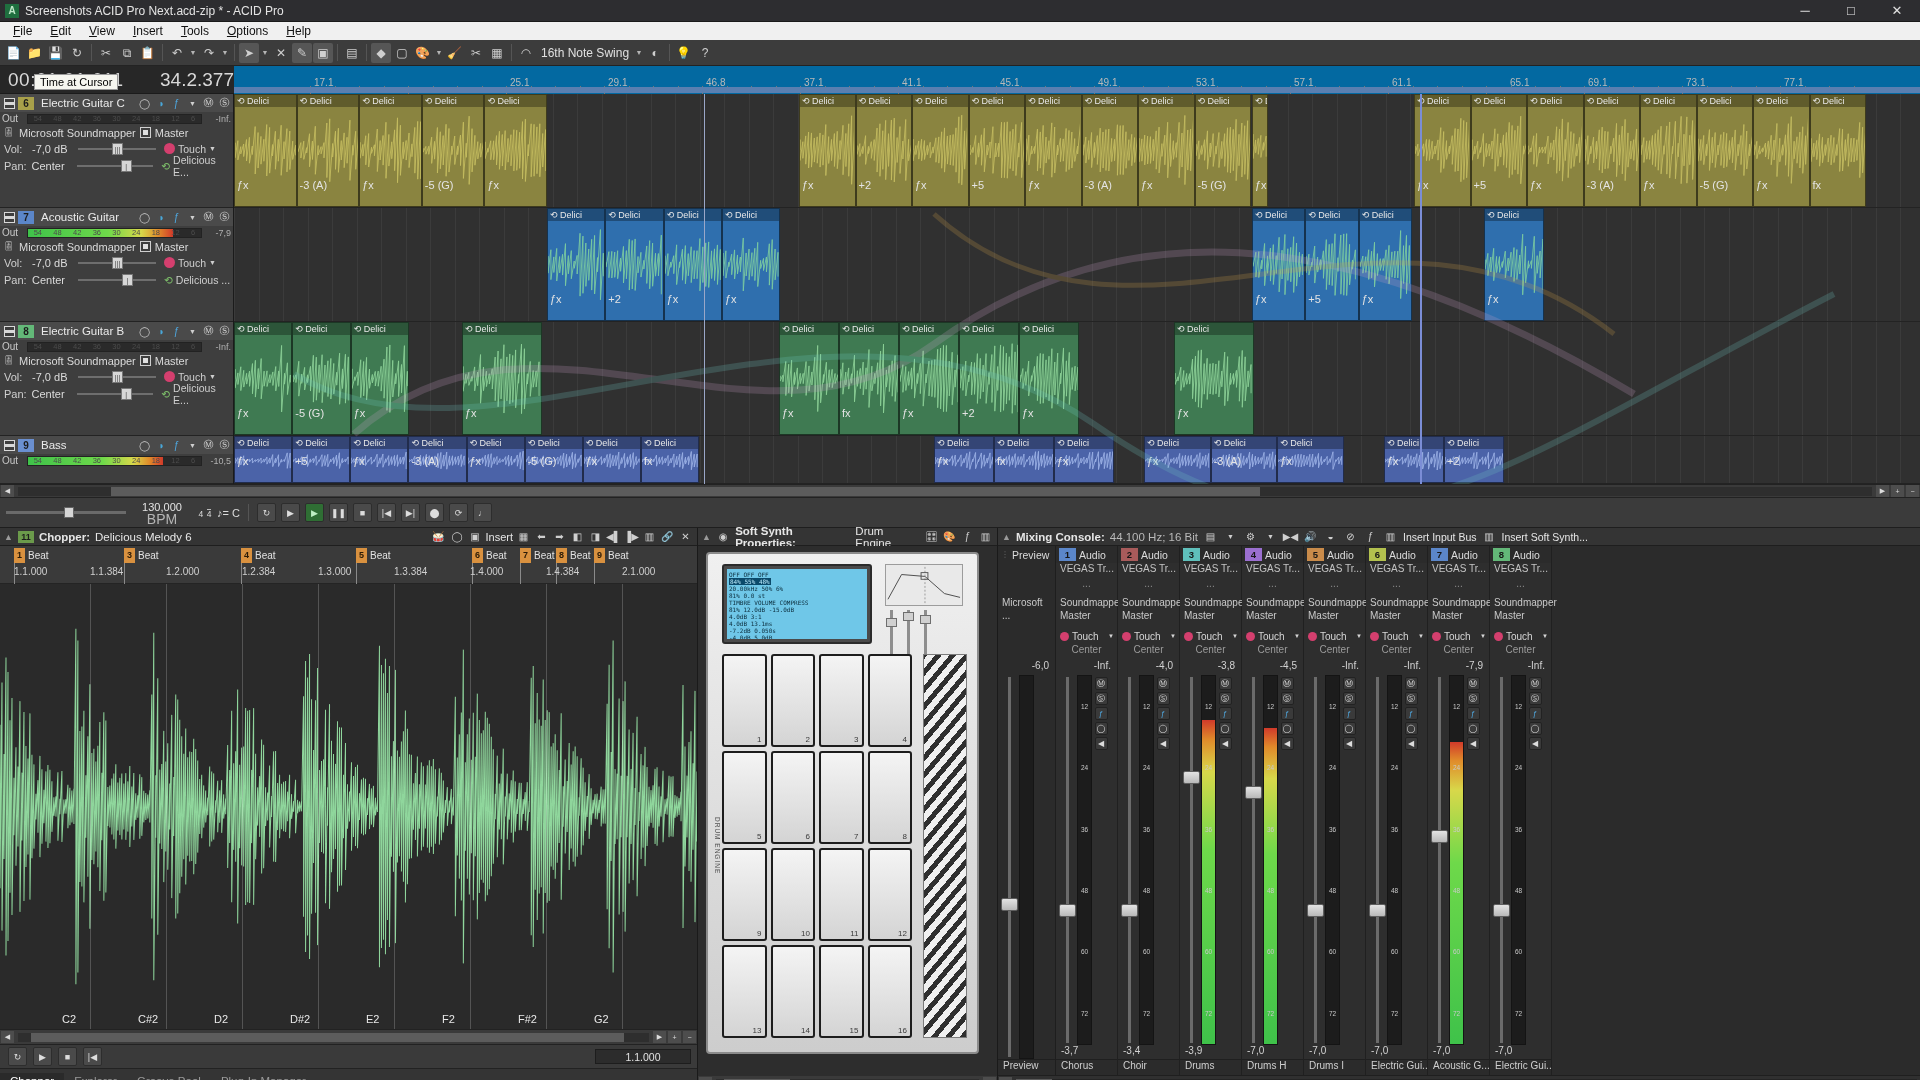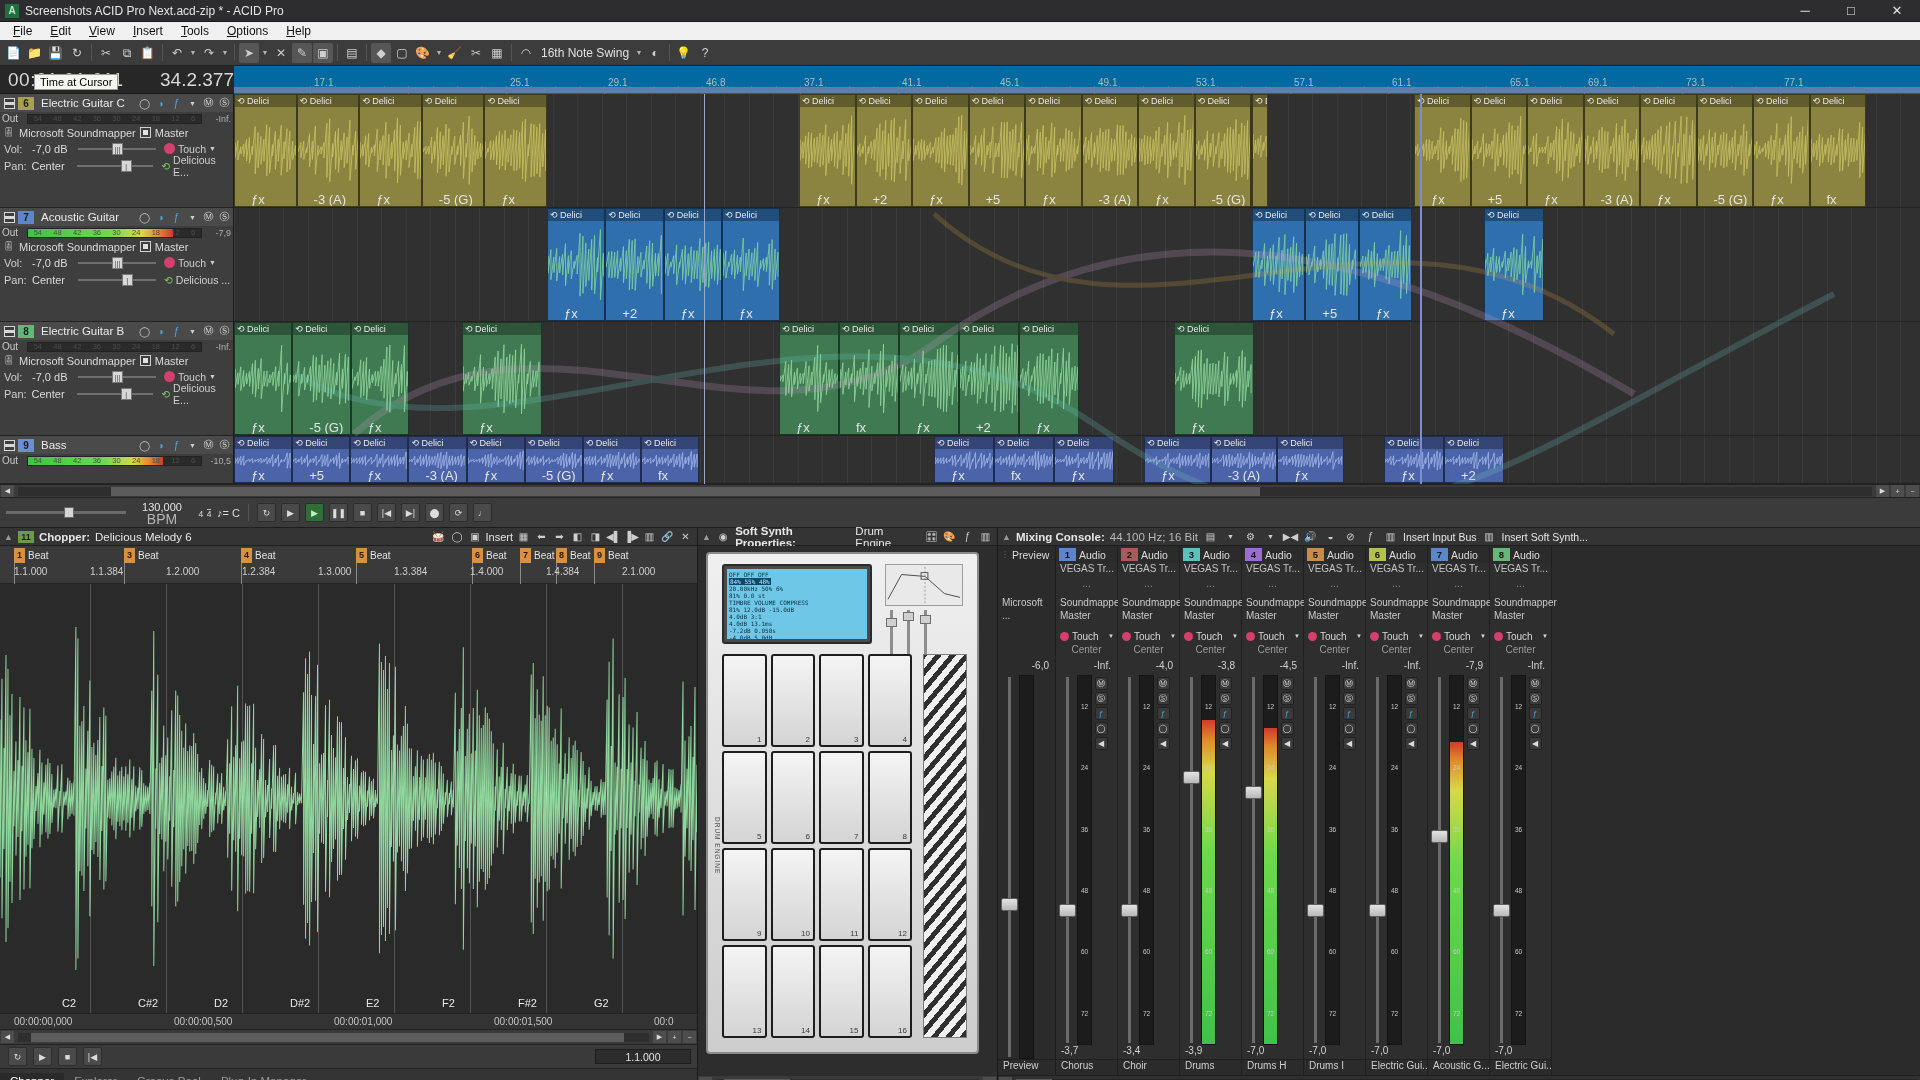--- a/index.html
+++ b/index.html
@@ -84,22 +84,22 @@
   .th-fx{ display:flex;align-items:center;gap:3px;font-size:10.5px;color:#cfcfcf;margin-left:4px; }
   .fxdot{ width:11px;height:11px;border-radius:50%;display:inline-block; }
 
   
   #timeline{ flex:1;position:relative;background:#303030;overflow:hidden; }
   .lane{ position:absolute;left:0;right:0;border-bottom:1px solid #232323; }
   .clip{ position:absolute;top:0;bottom:0;border:1px solid rgba(0,0,0,.55);overflow:hidden; }
   .clip .hdr{ position:absolute;left:0;right:0;top:0;height:12px;
     font-size:9px;color:#e8e8e8;padding-left:2px;white-space:nowrap;overflow:hidden;
     background:rgba(0,0,0,.30);line-height:12px; }
-  .clip .ftr{ position:absolute;left:0;right:0;bottom:0;height:12px;font-size:13px;
-    color:#e4e4e4;padding-left:16px;white-space:nowrap;overflow:hidden;line-height:12px; }
+  .clip .ftr{ position:absolute;left:0;right:0;bottom:15px;height:12px;font-size:11px;
+    color:#e4e4e4;padding-left:2px;white-space:nowrap;overflow:hidden;line-height:12px; }
   .wave{ position:absolute;left:0;right:0;top:12px;bottom:12px;opacity:.95; }
   #cursor-line{ position:absolute;top:0;bottom:0;width:1px;background:#9aa7c8;z-index:12; }
   #playhead{ position:absolute;top:0;bottom:0;width:2px;background:#7b8dd6;z-index:13; }
   .gridline{ position:absolute;top:0;bottom:0;width:1px;background:rgba(255,255,255,.055); }
 
   
   #main-scroll{ height:14px;background:#3a3a3a;display:flex;align-items:center;
     border-top:1px solid #222;border-bottom:1px solid #222; }
   .sbtn{ width:13px;height:12px;display:flex;align-items:center;justify-content:center;
     background:#4d4d4d;color:#ddd;font-size:7px;margin:0 1px; }
@@ -1219,27 +1219,20 @@
         <div class="chop-div" style="left: 622px;"></div>
         <div class="notelbl" style="left: 62px;">C2</div>
         <div class="notelbl" style="left: 138px;">C#2</div>
         <div class="notelbl" style="left: 214px;">D2</div>
         <div class="notelbl" style="left: 290px;">D#2</div>
         <div class="notelbl" style="left: 366px;">E2</div>
         <div class="notelbl" style="left: 442px;">F2</div>
         <div class="notelbl" style="left: 518px;">F#2</div>
         <div class="notelbl" style="left: 594px;">G2</div>
       </div>
-    <div id="chopper-times">
-        <div class="ttxt" style="left: 14px;">00:00:00,000</div>
-        <div class="ttxt" style="left: 174px;">00:00:00,500</div>
-        <div class="ttxt" style="left: 334px;">00:00:01,000</div>
-        <div class="ttxt" style="left: 494px;">00:00:01,500</div>
-        <div class="ttxt" style="left: 654px;">00:0</div>
-      </div>
     <div id="chopper-scroll">
       <div class="sbtn">◀</div>
       <div id="sb-track" style="flex:1;position:relative">
         <div style="position:absolute;left:2%;width:94%;top:0;bottom:0;background:#5c5c5c"></div>
       </div>
       <div class="sbtn">▶</div>
       <div class="sbtn">+</div>
       <div class="sbtn">−</div>
     </div>
     <div id="chopper-transport">

